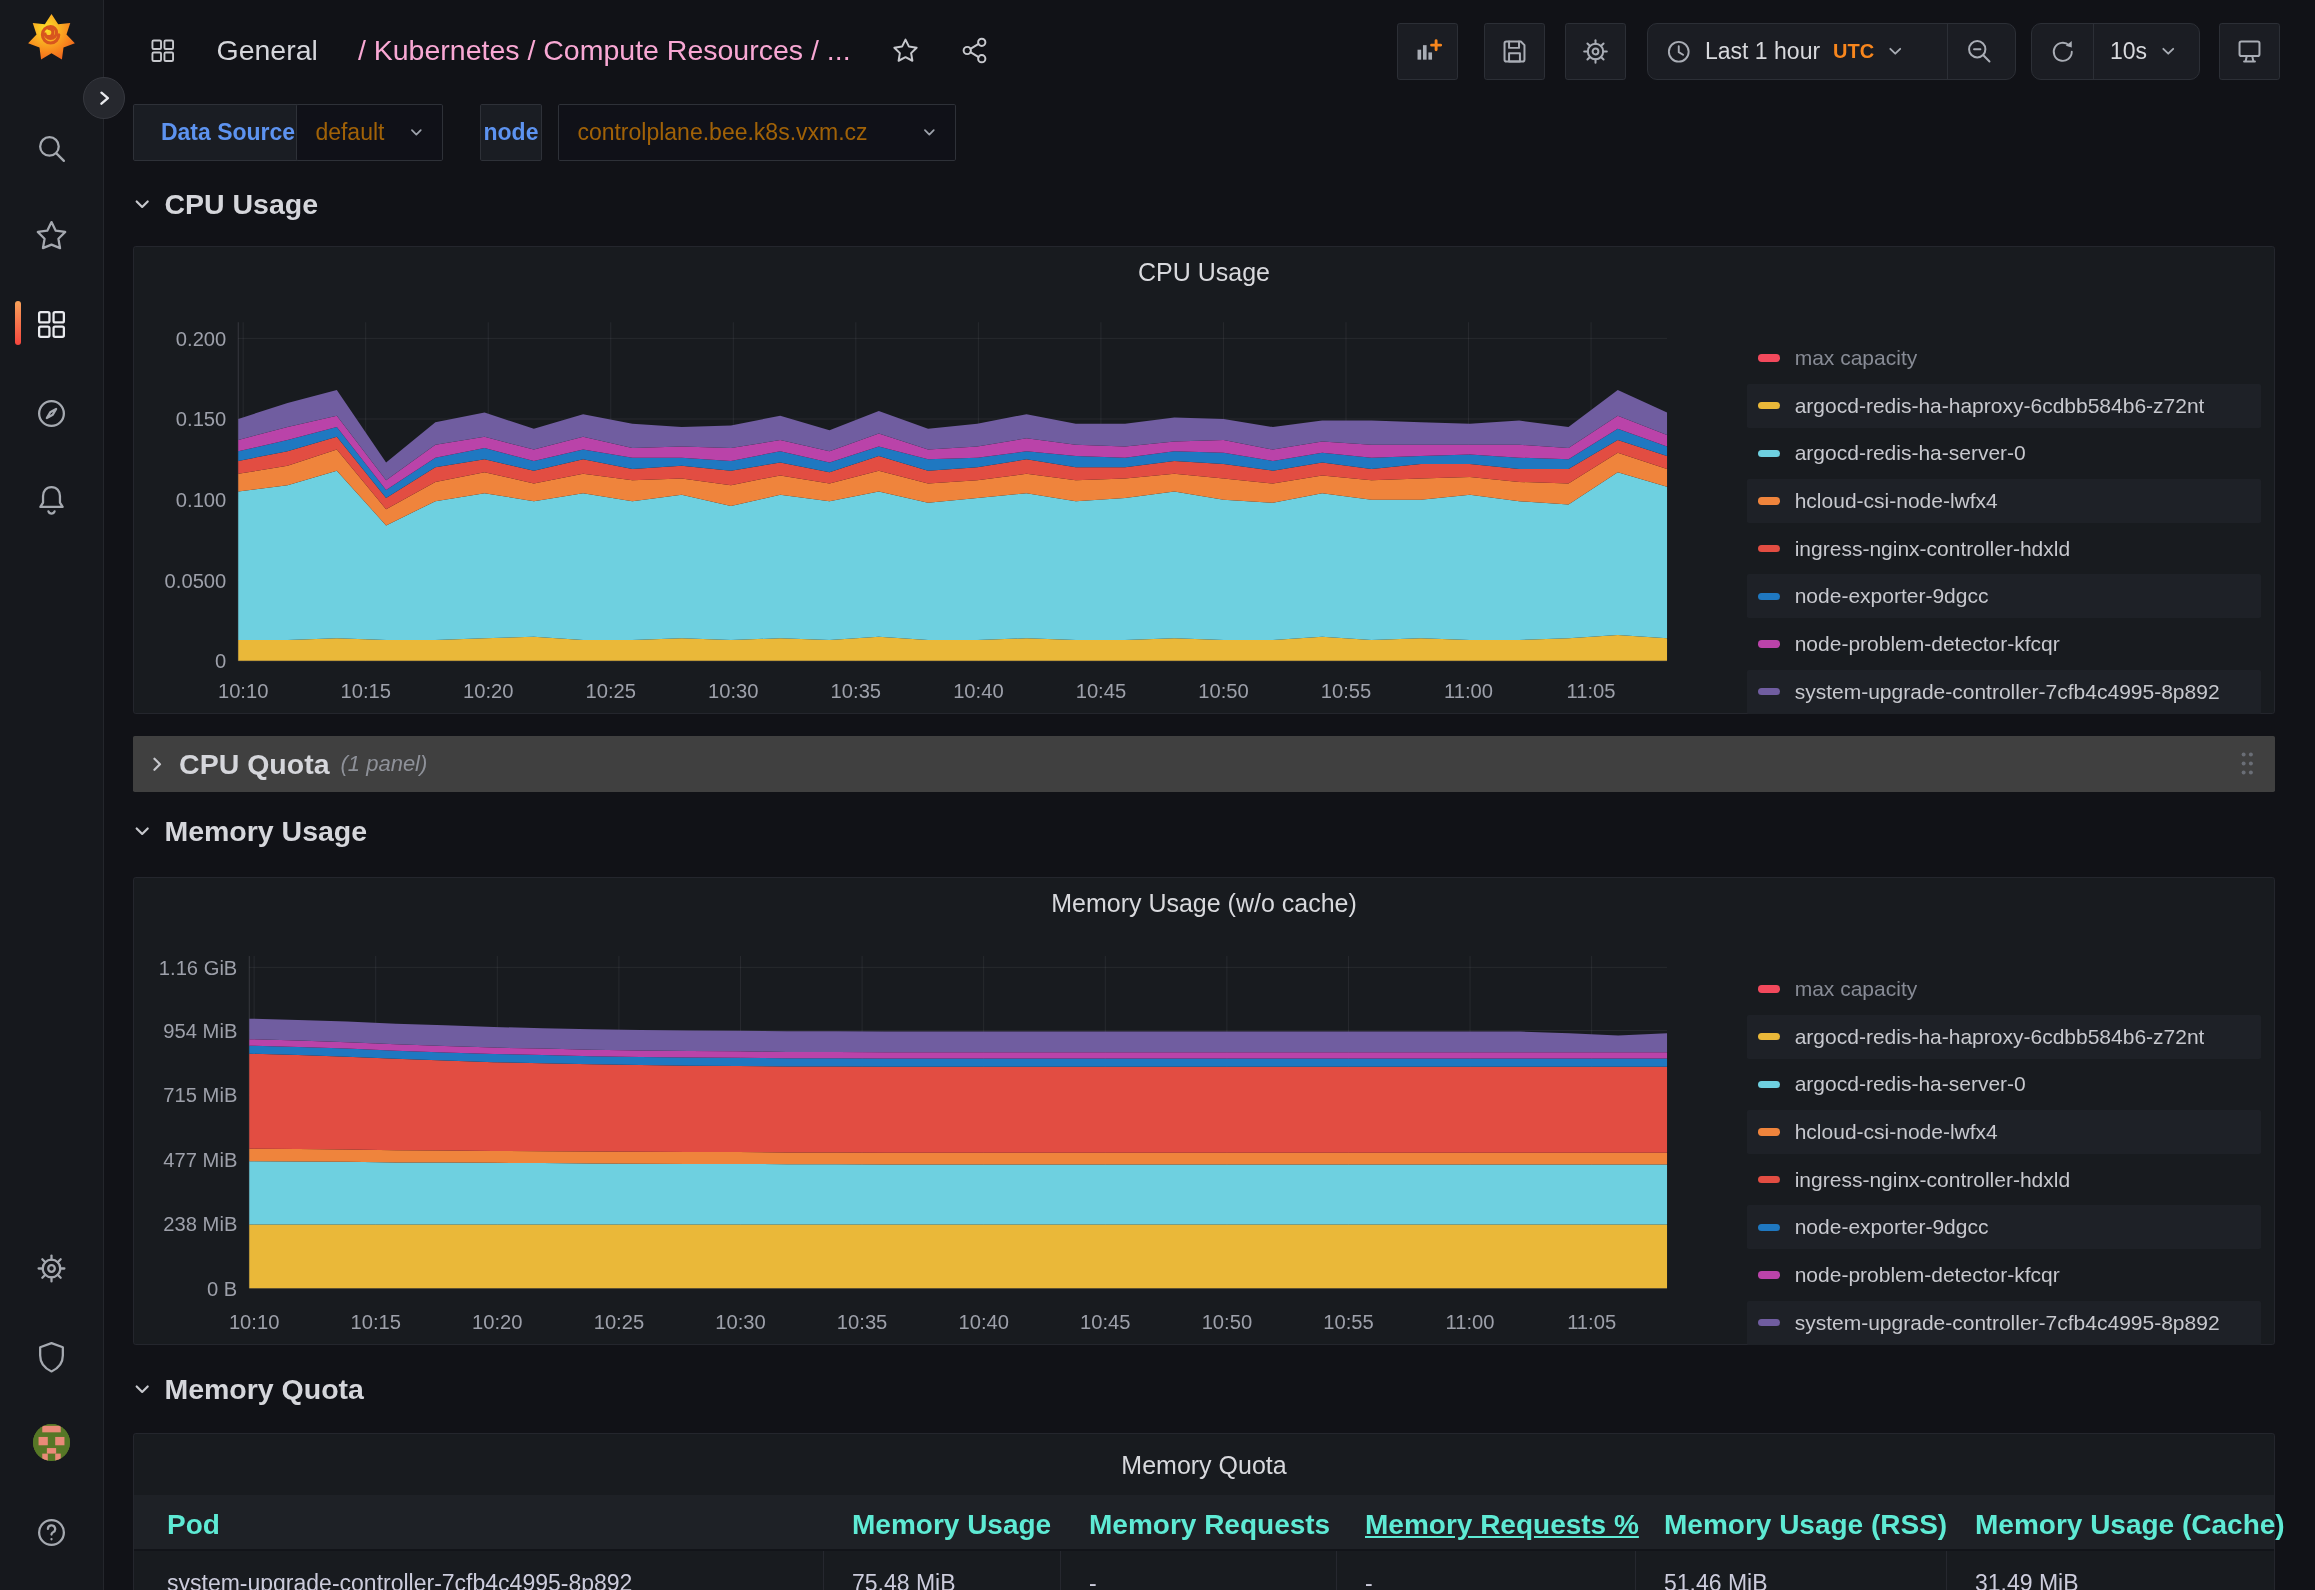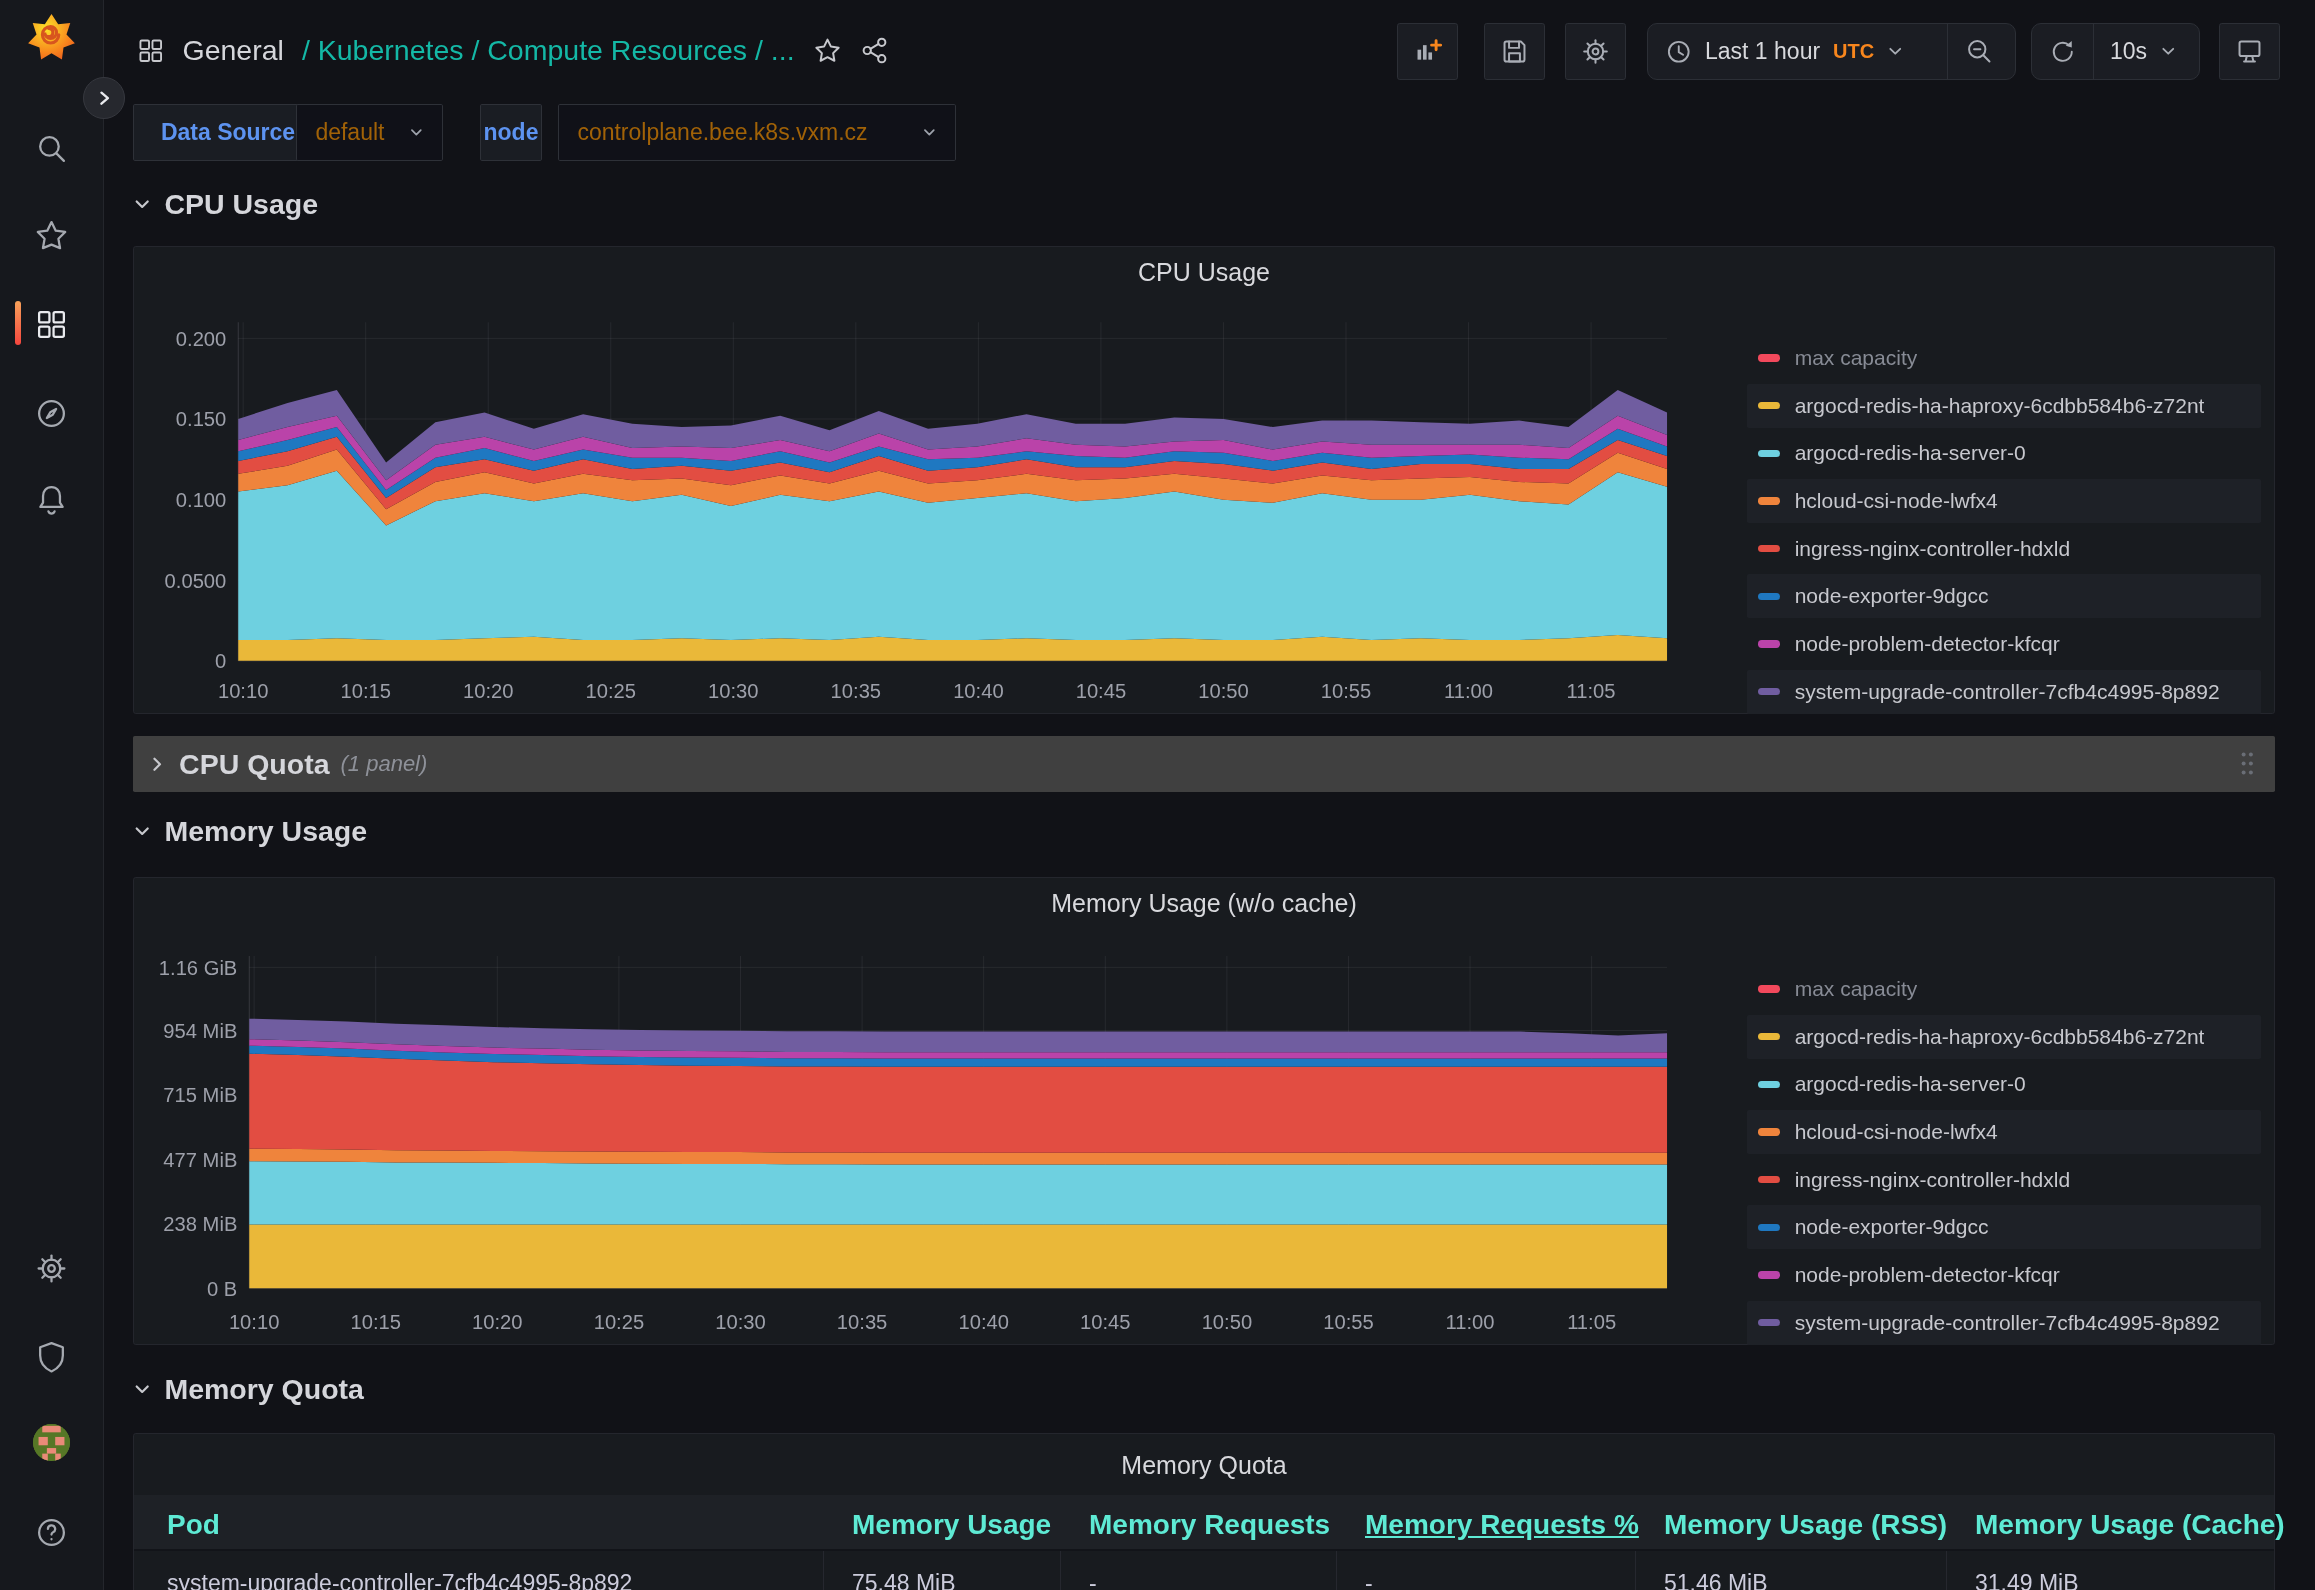--- a/index.html
+++ b/index.html
@@ -20,24 +20,24 @@
     cursor:pointer; }
   .logo svg { position:absolute; left:7.3px; top:9.2px; }
   .expand-btn { position:absolute; left:83px; top:77px; width:42px; height:42px; border-radius:50%;
     background:#26282E; border:0.9px solid #36383F; z-index:5; cursor:pointer;
     display:flex; align-items:center; justify-content:center; }
   .expand-btn svg { stroke:#E9EAEE; fill:none; stroke-width:2.6; stroke-linecap:round; stroke-linejoin:round; }
   .avatar { position:absolute; left:33px; top:1424px; width:37px; height:37px; border-radius:50%;
     overflow:hidden; background:#567726; cursor:pointer; }
 
   
-  .breadcrumb { position:absolute; left:137px; top:0; height:101px; display:flex; align-items:center; gap:18px; z-index:1; }
+  .breadcrumb { position:absolute; left:149px; top:0; height:101px; display:flex; align-items:center; gap:40px; z-index:1; }
   .breadcrumb svg { stroke:#C7C8CD; fill:none; stroke-width:2.2; stroke-linejoin:round; stroke-linecap:round; }
   .bc-text { font-size:28.5px; color:#D5D6DB; white-space:nowrap; cursor:pointer; }
-  .bc-sep { font-size:28.5px; color:#14b8a6; }
+  .bc-sep { font-size:28.5px; color:#f9a8d4; }
   .hdr-ico { cursor:pointer; display:flex; }
 
   .toolbar-btn { position:absolute; top:23px; height:57px; background:#1B1D23; border:0.9px solid #2C2F36;
     border-radius:2.8px; display:flex; align-items:center; justify-content:center; cursor:pointer; }
   .toolbar-btn svg { stroke:#A9ADB5; fill:none; stroke-width:2.2; stroke-linecap:round; stroke-linejoin:round; }
   .tb-group { position:absolute; top:23px; height:57px; background:#1B1D23; border:0.9px solid #2C2F36;
     border-radius:10px; display:flex; align-items:stretch; }
   .tb-seg { display:flex; align-items:center; gap:13px; padding:0 16.5px; cursor:pointer; }
   .tb-seg + .tb-seg { border-left:0.9px solid #2C2F36; }
   .tb-seg svg { stroke:#A9ADB5; fill:none; stroke-width:2.2; stroke-linecap:round; stroke-linejoin:round; }

